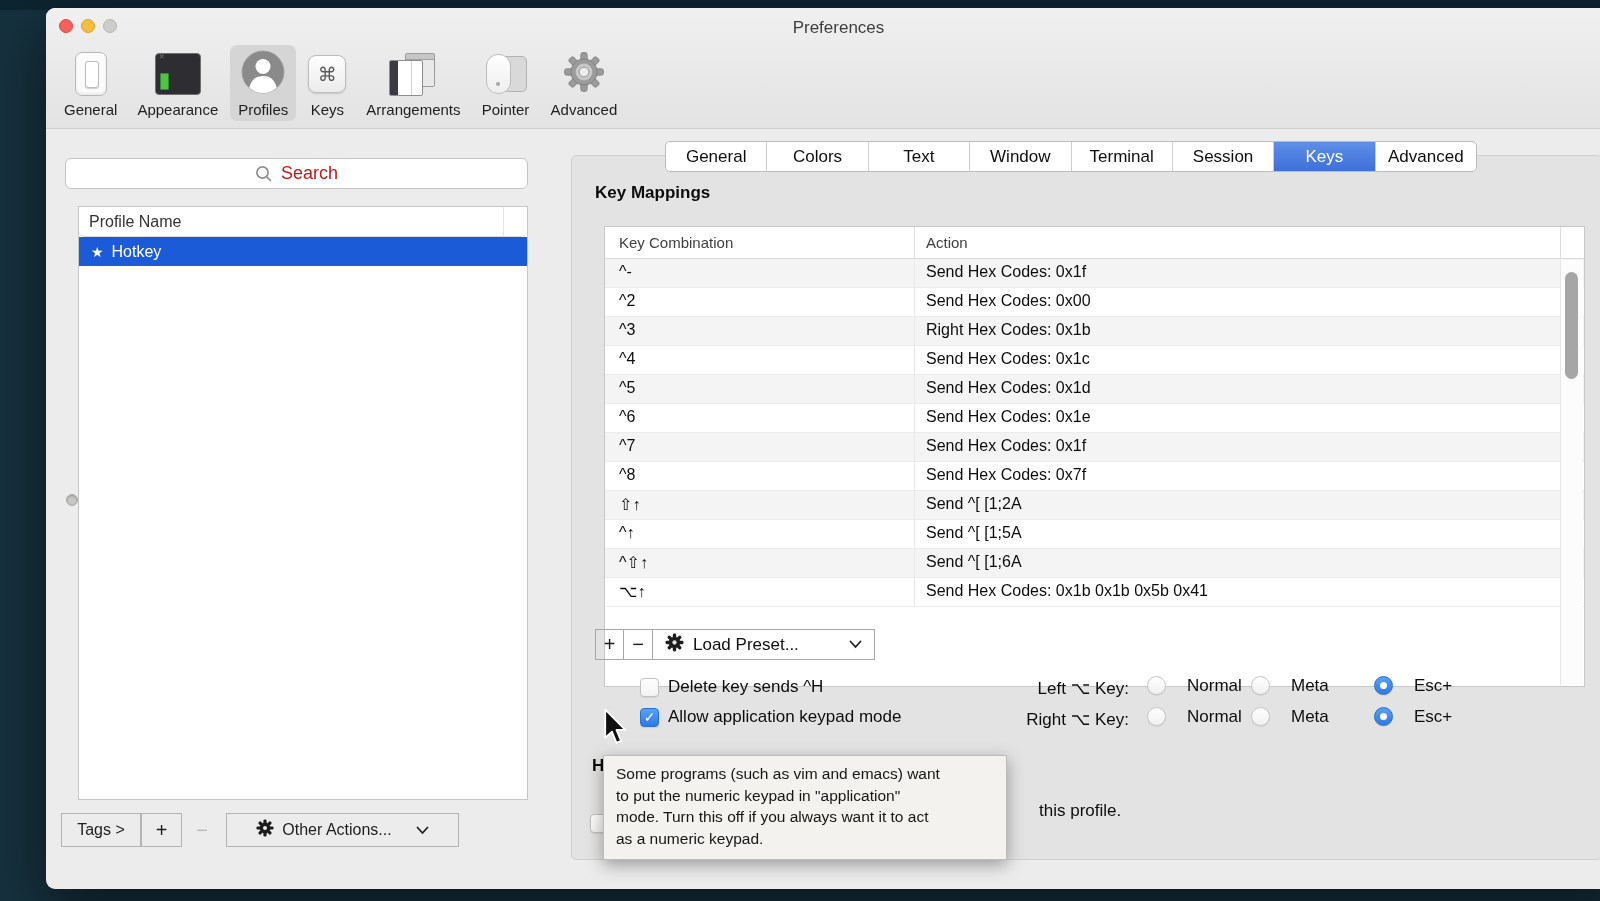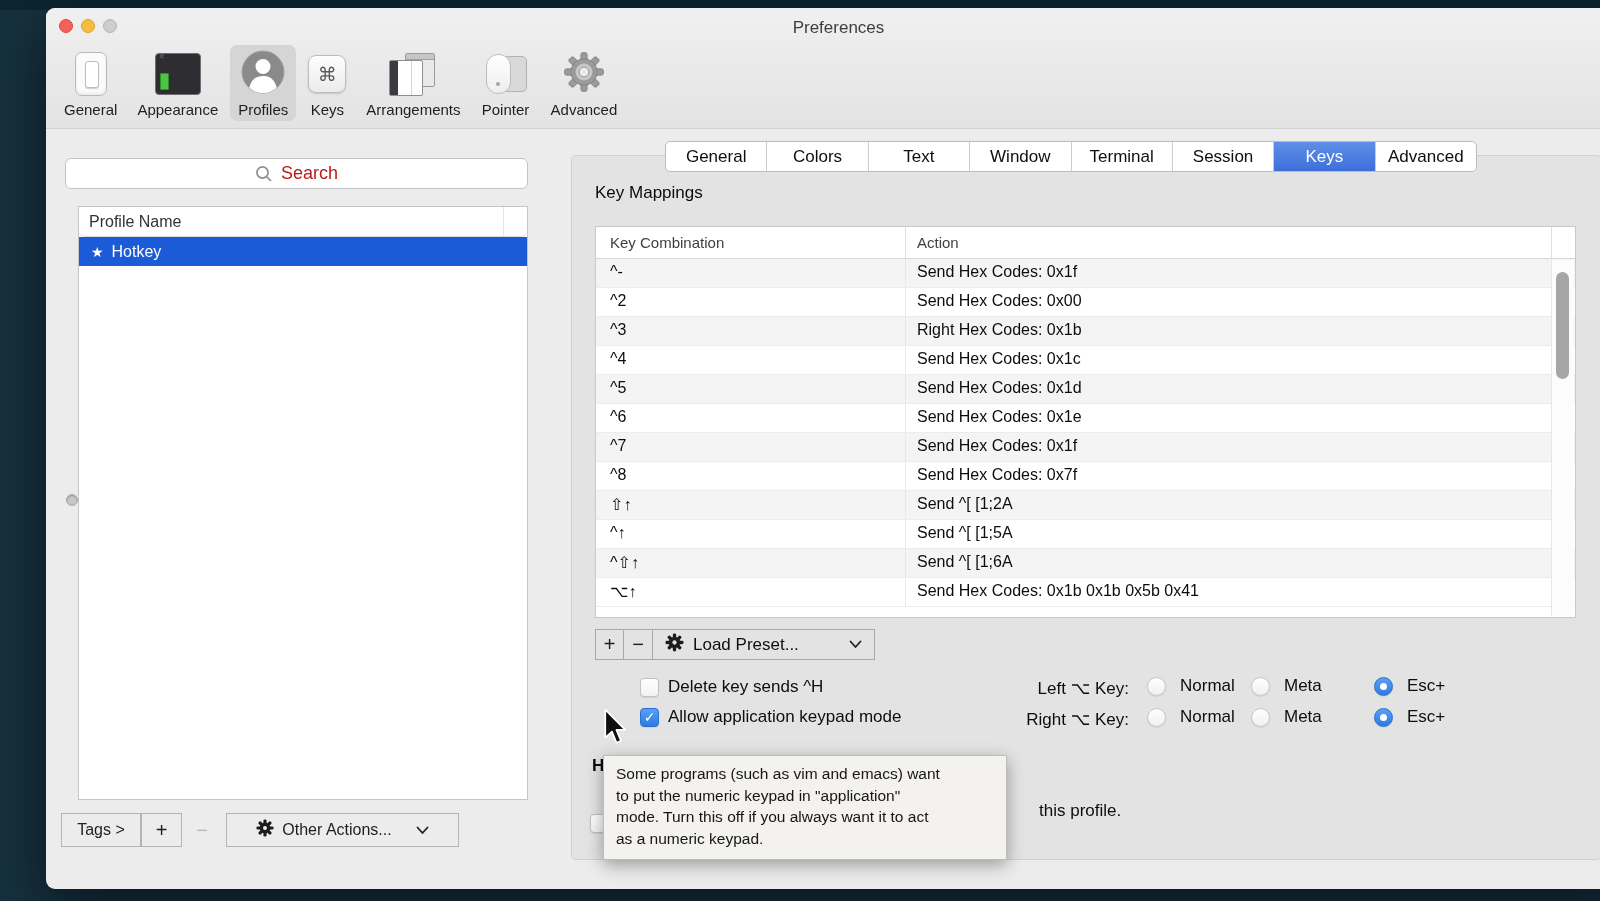--- a/index.html
+++ b/index.html
@@ -67,23 +67,23 @@
   .ftr-oa .chev { margin-left:16px; }
 
   
   .card { position:absolute; left:525px; top:147px; width:1031px; height:705px; background:#e3e3e3; border:1px solid #d0d0d0; border-radius:5px; }
 
   .tabs { position:absolute; left:619px; top:133px; width:812px; height:31px; display:flex; background:#fff; border:1px solid #bcbcbc; border-radius:5px; overflow:hidden; z-index:5; }
   .tab { flex:1 1 0; display:flex; align-items:center; justify-content:center; font-size:17px; color:#0e0e0e; border-right:1px solid #cdcdcd; }
   .tab:last-child { border-right:none; }
   .tab.selected { background:linear-gradient(#5f8fe8,#3d6fd9); color:#fff; }
 
-  .km-title { position:absolute; left:23px; top:27px; font-size:17px; font-weight:normal; color:#0c0c0c; }
-
-  .km-table { position:absolute; left:23px; top:70px; width:981px; height:392px; background:#fff; border:1px solid #c8c8c8; overflow:hidden; }
+  .km-title { position:absolute; left:23px; top:27px; font-size:17px; font-weight:bold; color:#0c0c0c; }
+
+  .km-table { position:absolute; left:32px; top:70px; width:981px; height:461px; background:#fff; border:1px solid #c8c8c8; overflow:hidden; }
   .km-head { height:32px; border-bottom:1px solid #d8d8d8; position:relative; font-size:15px; color:#3f3f3f; }
   .km-head .h1 { position:absolute; left:14px; top:7px; }
   .km-head .h2 { position:absolute; left:321px; top:7px; }
   .km-head::before { content:""; position:absolute; left:309px; top:0; bottom:0; width:1px; background:#dedede; }
   .km-head::after  { content:""; position:absolute; left:955px; top:0; bottom:0; width:1px; background:#dedede; }
   .km-row { height:29px; position:relative; font-size:16px; color:#0d0d0d; border-bottom:1px solid #ececec; background:#fff; }
   .km-row:nth-child(even) { background:#f4f4f4; }
   .km-row::before { content:""; position:absolute; left:309px; top:0; bottom:0; width:1px; background:#e8e8e8; }
   .km-row .c1 { position:absolute; left:14px; top:4px; }
   .km-row .c2 { position:absolute; left:321px; top:4px; }
@@ -95,21 +95,21 @@
   .kbtn.minus { border-left:none; }
   .kpreset { width:222px; border:1px solid #a8a8a8; border-left:none; display:flex; align-items:center; padding:0 12px; gap:9px; font-size:17px; color:#0e0e0e; }
   .kpreset .chev { margin-left:auto; }
 
   .cb-row { position:absolute; display:flex; align-items:center;padding-left:44px; }
   .cbox { width:19px; height:19px; border:1px solid #c1c1c1; background:linear-gradient(#fff,#f3f3f3); border-radius:4px; box-shadow:0 1px 1px rgba(0,0,0,.08); flex:0 0 auto; }
   .cbox.checked { background:linear-gradient(#58a1f4,#2e79e0); border-color:#2a6fd4; color:#fff; font-size:14px; display:flex; align-items:center; justify-content:center; }
   .cb-label { font-size:17px; color:#0d0d0d; margin-left:9px; white-space:nowrap; }
 
   .opt-label { position:absolute; left:437px; width:120px; text-align:right; font-size:17px; color:#0d0d0d; }
-  .opt { position:absolute; display:flex; align-items:center; gap:14px; font-size:17px; color:#0d0d0d; }
+  .opt { position:absolute; display:flex; gap:21px; font-size:17px; color:#0d0d0d; }
   .radio { width:19px; height:19px; border-radius:50%; border:1px solid #c6c6c6; background:linear-gradient(#fff,#f0f0f0); box-shadow:0 1px 1px rgba(0,0,0,.08); position:relative; flex:0 0 auto; }
   .radio.checked { background:linear-gradient(#5ba0f5,#2f7ae0); border-color:#2a6fd4; }
   .radio.checked::after { content:""; position:absolute; left:50%; top:50%; width:7px; height:7px; margin:-3.5px 0 0 -3.5px; border-radius:50%; background:#fff; }
 
   .h-frag { position:absolute; left:20px; top:600px; font-size:17px; font-weight:bold; color:#0c0c0c; }
   .partial-cbox { position:absolute; left:18px; top:658px; }
   .profile-frag { position:absolute; left:467px; top:645px; font-size:17px; color:#0d0d0d; }
   .cfg-btn { position:absolute; left:573px; top:638px; width:282px; height:37px; background:#e9e9e9; border:1px solid #d5d5d5; border-radius:7px; color:#b3b3b3; font-size:17px; display:flex; align-items:center; justify-content:center; }
 
   

